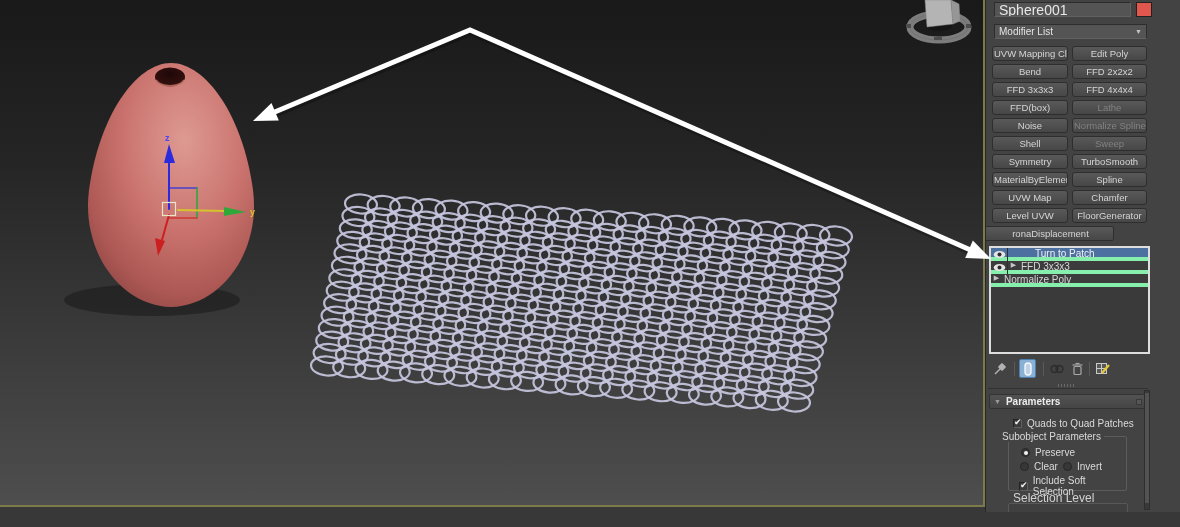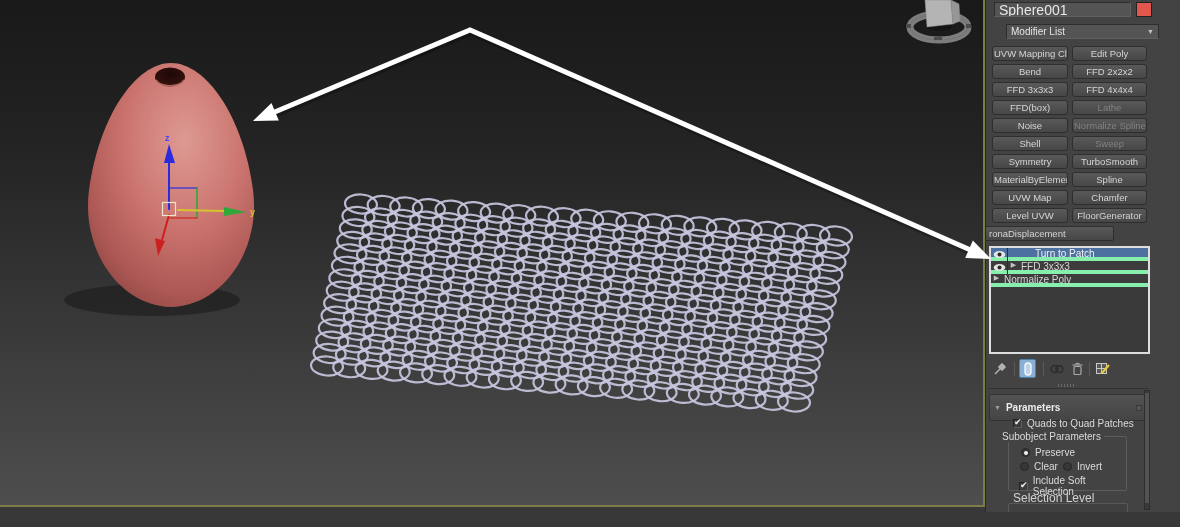--- a/index.html
+++ b/index.html
@@ -17,33 +17,33 @@
   
   .panel { position:absolute; left:985px; top:0; width:195px; height:512px;
            background:#434343; border-left:1px solid #282828; overflow:hidden; z-index:10;
            color:#d6d6d6; }
   .name-field { position:absolute; left:8px; top:2px; width:137px; height:15px;
                 background:#545454; border:1px solid #2d2d2d; border-bottom-color:#616161;
                 border-right-color:#616161; color:#e8e8e8; font-size:14px; padding:0 4px;
                 font-family:"Liberation Sans",sans-serif; }
   .swatch { position:absolute; left:150px; top:2px; width:16px; height:15px;
             border:1px solid #222; }
-  .combo { position:absolute; left:20px; top:24px; width:153px; height:15px;
+  .combo { position:absolute; left:8px; top:24px; width:153px; height:15px;
            background:#545454; border:1px solid #2d2d2d; border-bottom-color:#616161;
            display:flex; align-items:center; font-size:10px; color:#e4e4e4; padding:0 4px; }
   .combo .caret { margin-left:auto; font-size:7px; color:#c2c2c2; }
 
   .modgrid { position:absolute; left:6px; top:46px; width:155px;
              display:grid; grid-template-columns:76px 75px; column-gap:4px; row-gap:3px; }
   .modbtn { height:15px; background:linear-gradient(#595959,#474747);
             border:1px solid #2e2e2e; border-radius:3px; color:#d5d5d5;
             font-size:9.5px; line-height:13px; text-align:center; white-space:nowrap;
             overflow:hidden; font-family:"Liberation Sans",sans-serif; padding:0 1px; }
   .modbtn.disabled { color:#828282; }
-  .modbtn.wide { position:absolute; left:-4px; top:226px; width:132px; text-align:left;
+  .modbtn.wide { position:absolute; left:-4px; top:226px; width:132px; text-align:center;
                  padding-left:6px; border-radius:2px; }
 
   .stack { position:absolute; left:3px; top:246px; width:161px; height:108px;
            background:#3a3a3a; border:2px solid #dedede; }
   .srow { height:13px; display:flex; align-items:flex-start; font-size:10px; color:#d8d8d8;
           border-bottom:4px solid #86efac; background:#3c3c3c; }
   .eye { width:17px; height:13px; display:flex; align-items:center; justify-content:center;
          border-right:1px solid #2f2f2f; }
   .exp { width:11px; font-size:7px; color:#c4c4c4; text-align:center; }
   .slabel { padding-left:2px; white-space:nowrap; }
@@ -52,21 +52,21 @@
   .tool { position:absolute; top:2px; width:16px; height:17px; display:flex;
           align-items:center; justify-content:center; }
   .tool.active { background:#8ab0d6; border:1px solid #4d7fae; border-radius:2px;
                  width:17px; height:19px; top:1px; }
   .tsep { position:absolute; top:4px; width:1px; height:14px; background:#5a5a5a; }
 
   .divline { position:absolute; left:2px; top:388px; width:160px; height:1px; background:#323232; }
   .grip { position:absolute; left:72px; top:384px; width:16px; height:3px;
           background:repeating-linear-gradient(90deg,#6a6a6a 0 1px,transparent 1px 3px); }
 
-  .rollout-head { position:absolute; left:3px; top:394px; width:158px; height:27px;
+  .rollout-head { position:absolute; left:3px; top:394px; width:158px; height:15px;
                   background:linear-gradient(#525252,#454545); border:1px solid #333;
                   border-radius:2px; display:flex; align-items:center; padding:0 4px; }
   .rarrow { font-size:7px; color:#9c9c9c; margin-right:5px; }
   .rtitle { font-size:10px; font-weight:bold; color:#ececec; }
   .rpin { margin-left:auto; width:6px; height:6px; background:#565656; border:1px solid #393939; }
 
   .checkline { position:absolute; display:flex; align-items:center; font-size:10px; color:#dadada; }
   .cbox { width:9px; height:9px; background:#3c3c3c; border:1px solid #232323;
           border-bottom-color:#5e5e5e; border-right-color:#5e5e5e; position:relative; margin-right:5px; }
   .cbox .chk { position:absolute; left:0; top:-3px; font-size:9px; color:#f0f0f0; }

